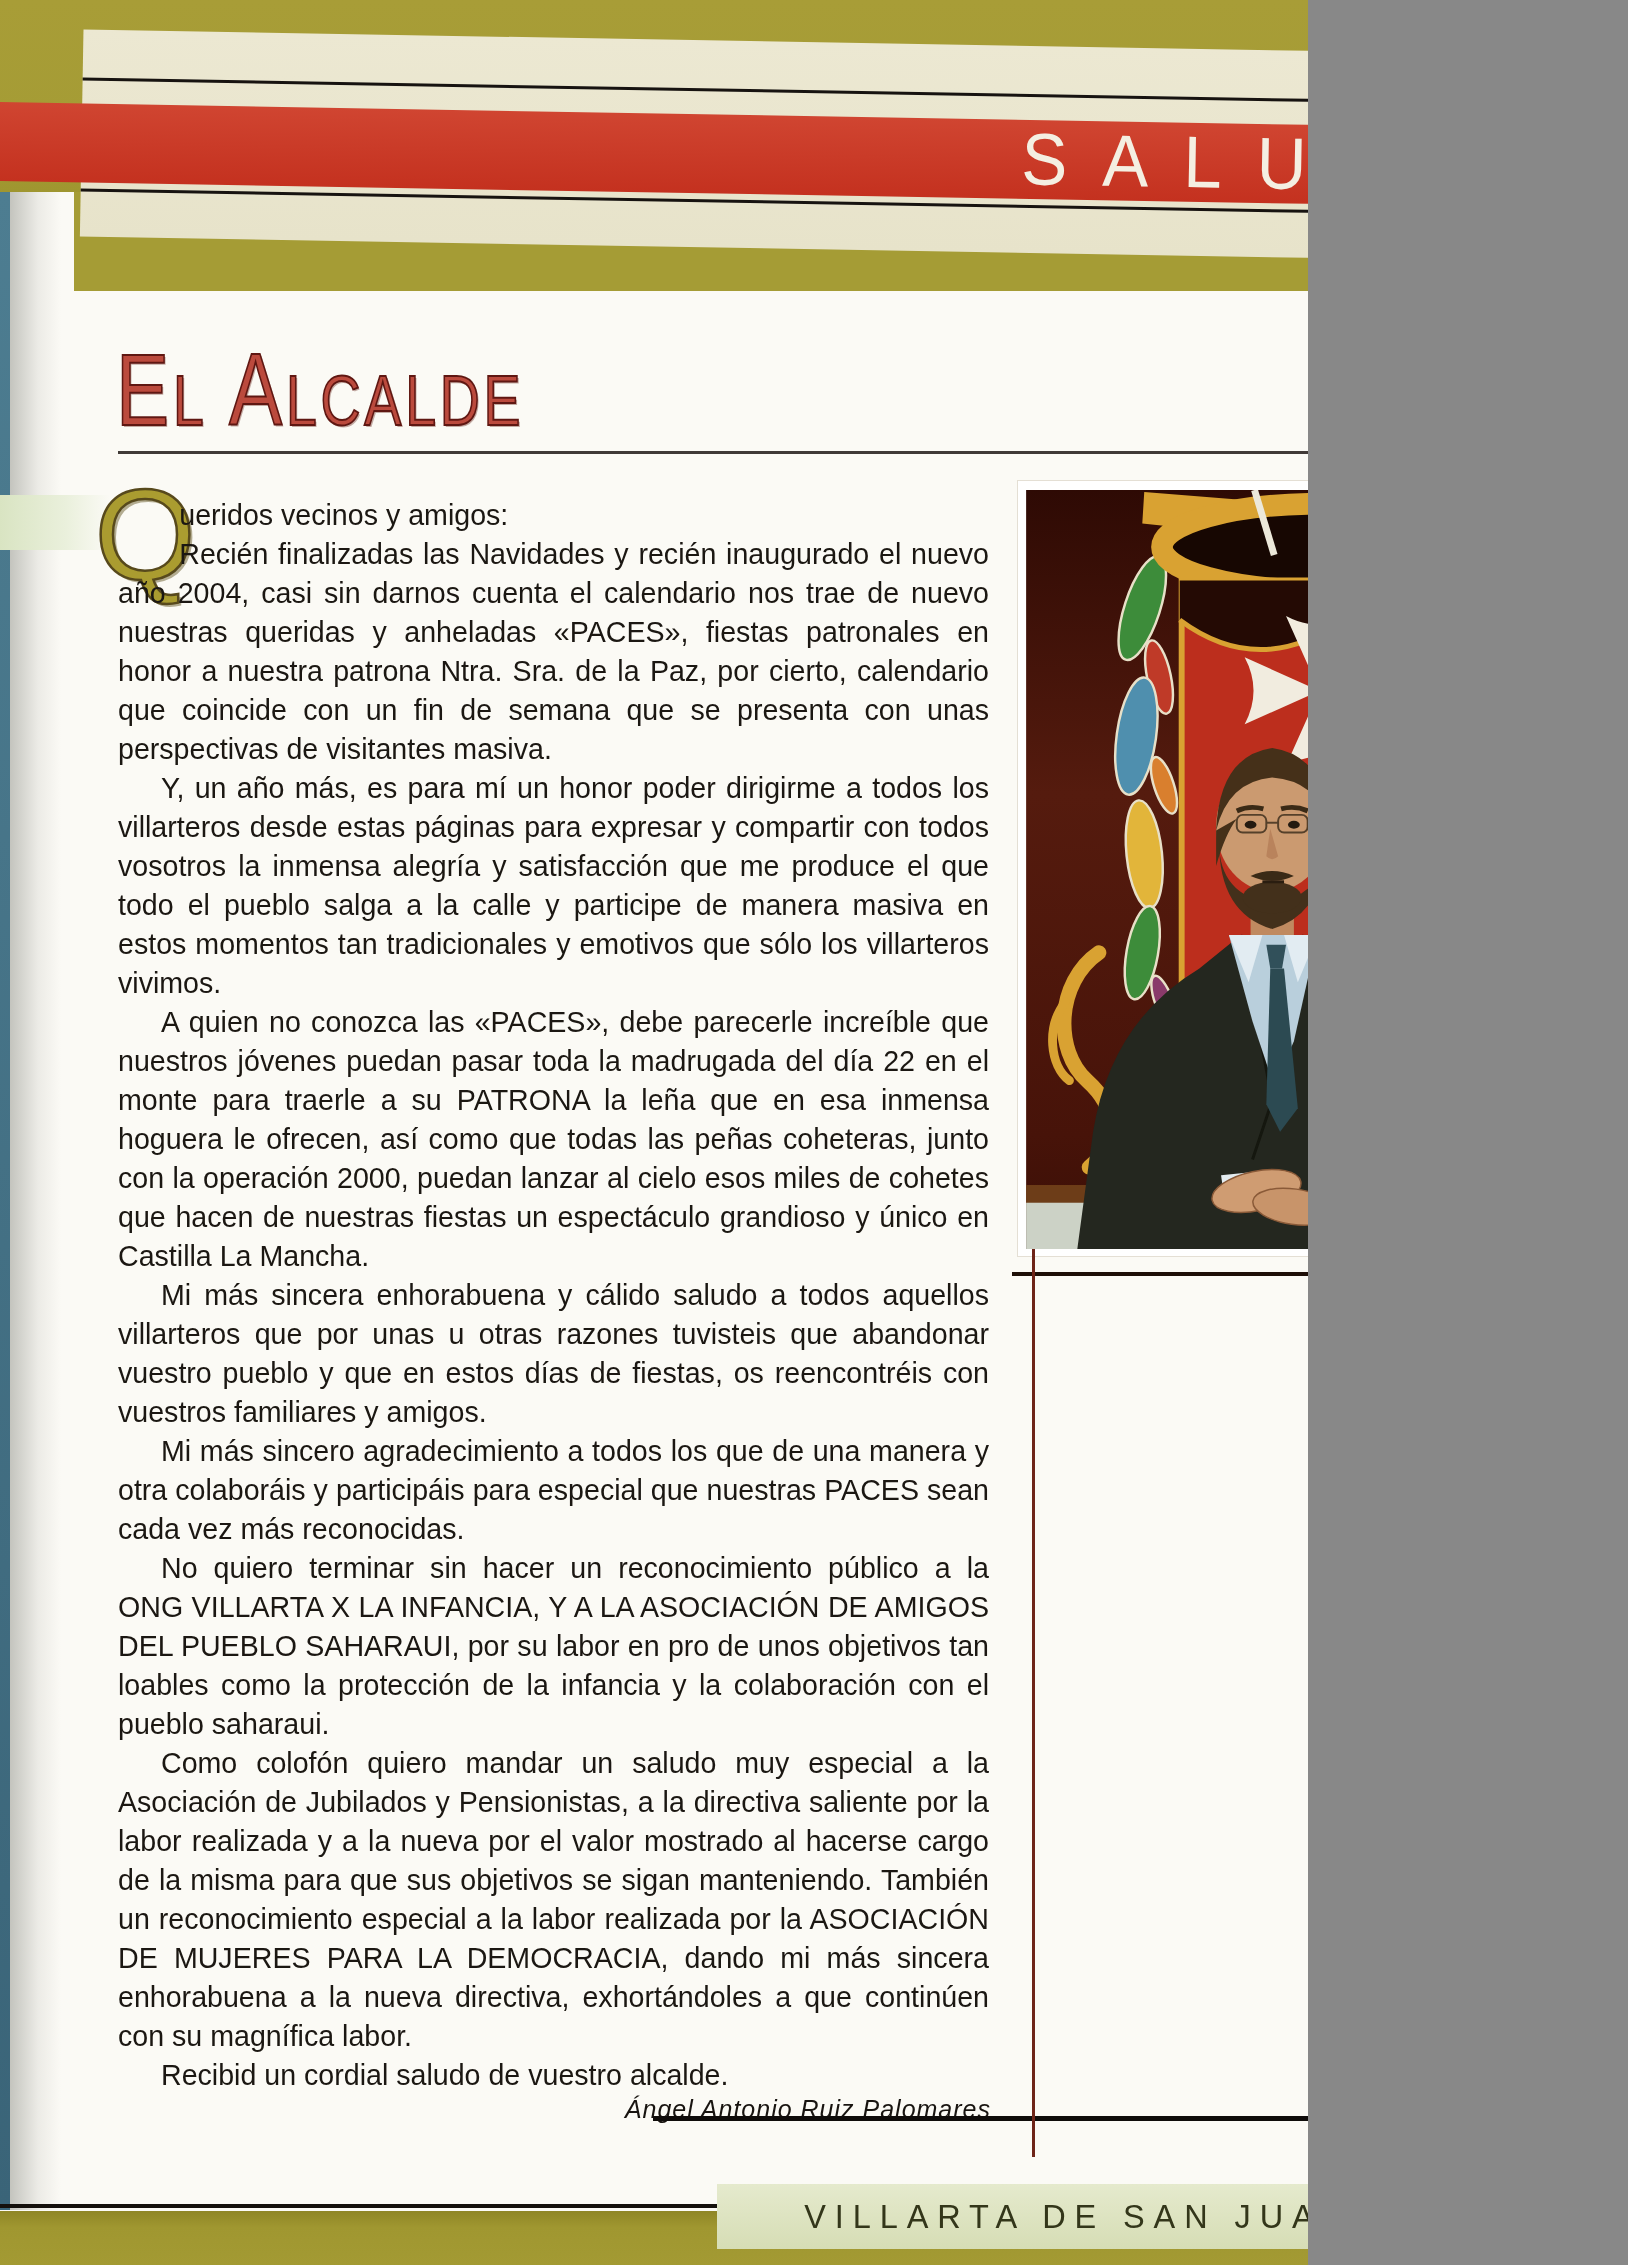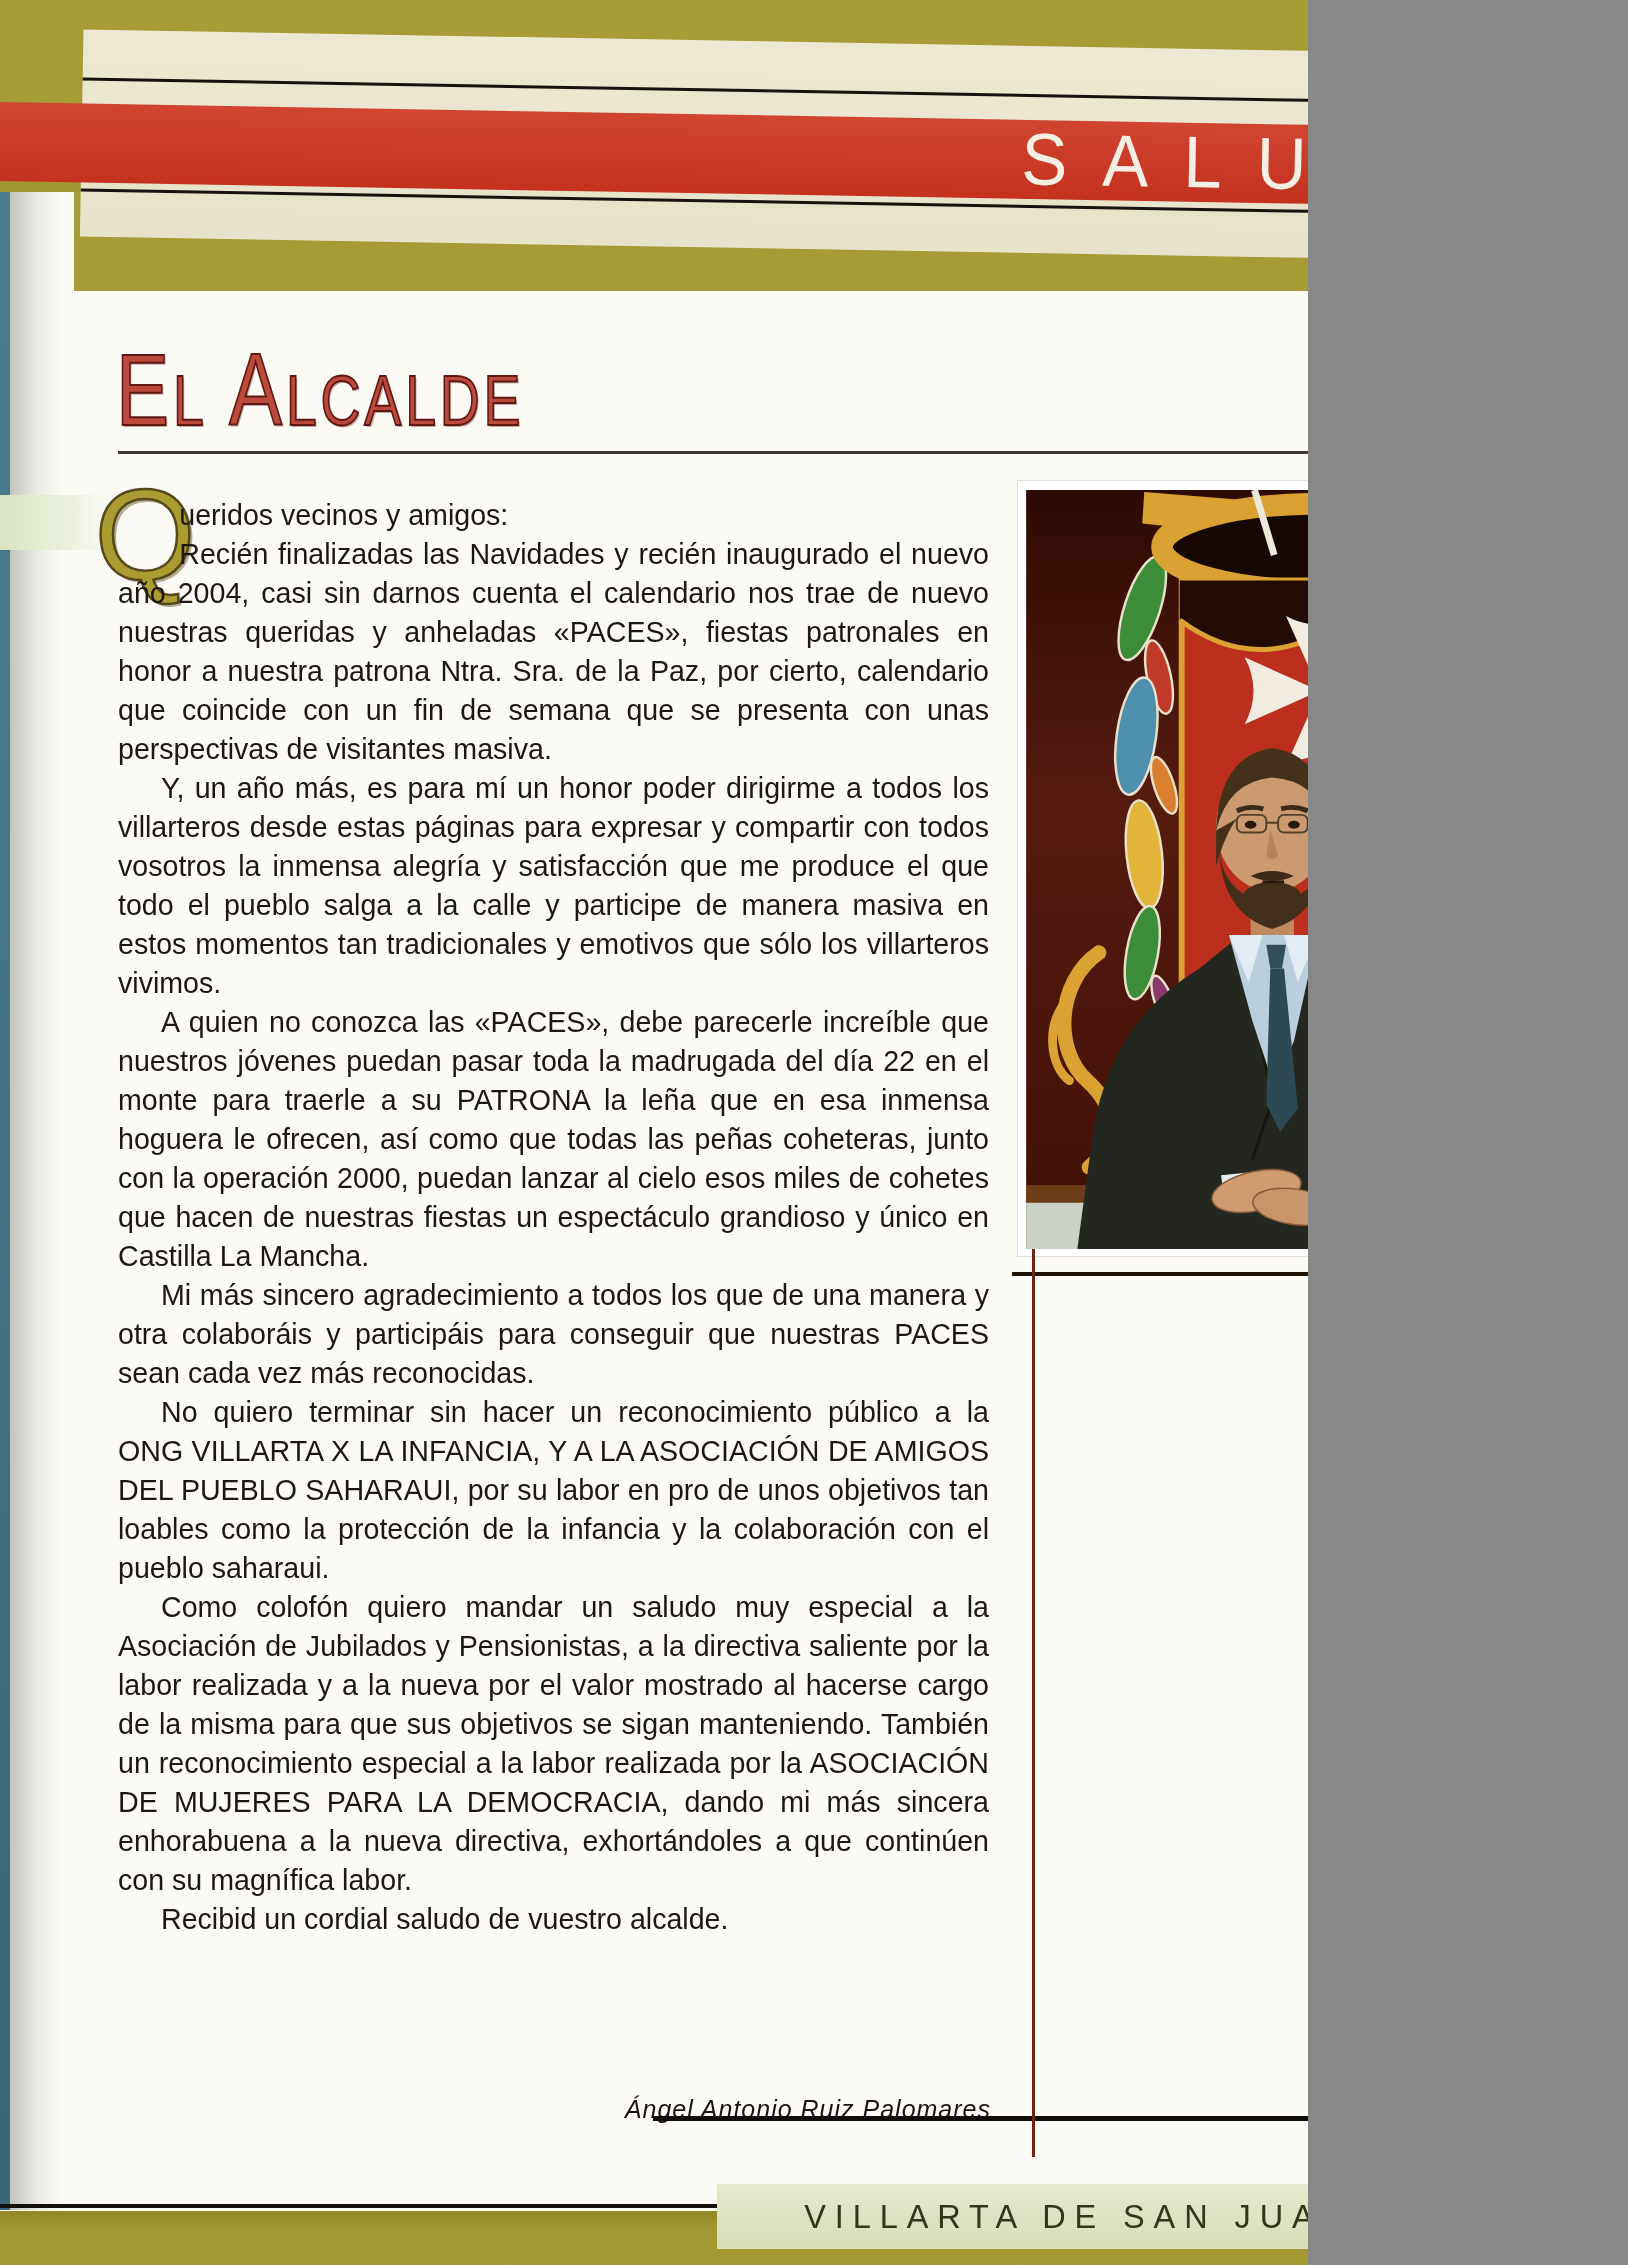--- a/index.html
+++ b/index.html
@@ -87,21 +87,22 @@
 
   <h1 class="article-title">El Alcalde</h1>
   <div class="title-rule"></div>
 
   <div class="highlight-bar"></div>
   <div class="article">
     <p class="salut"><span class="dropcap">Q</span><span>ueridos vecinos y amigos:</span></p>
     <p>Recién finalizadas las Navidades y recién inaugurado el nuevo año 2004, casi sin darnos cuenta el calendario nos trae de nuevo nuestras queridas y anheladas «PACES», fiestas patronales en honor a nuestra patrona Ntra. Sra. de la Paz, por cierto, calendario que coincide con un fin de semana que se presenta con unas perspectivas de visitantes masiva.</p>
     <p class="ind">Y, un año más, es para mí un honor poder dirigirme a todos los villarteros desde estas páginas para expresar y compartir con todos vosotros la inmensa alegría y satisfacción que me produce el que todo el pueblo salga a la calle y participe de manera masiva en estos momentos tan tradicionales y emotivos que sólo los villarteros vivimos.</p>
     <p class="ind">A quien no conozca las «PACES», debe parecerle increíble que nuestros jóvenes puedan pasar toda la madrugada del día 22 en el monte para traerle a su PATRONA la leña que en esa inmensa hoguera le ofrecen, así como que todas las peñas coheteras, junto con la operación 2000, puedan lanzar al cielo esos miles de cohetes que hacen de nuestras fiestas un espectáculo grandioso y único en Castilla La Mancha.</p>
-    <p class="ind">Mi más sincero agradecimiento a todos los que de una manera y otra colaboráis y participáis para conseguir que nuestras PACES sean cada vez más reconocidas.</p>
+    <p class="ind">Mi más sincera enhorabuena y cálido saludo a todos aquellos villarteros que por unas u otras razones tuvisteis que abandonar vuestro pueblo y que en estos días de fiestas, os reencontréis con vuestros familiares y amigos.</p>
+    <p class="ind">Mi más sincero agradecimiento a todos los que de una manera y otra colaboráis y participáis para especial que nuestras PACES sean cada vez más reconocidas.</p>
     <p class="ind">No quiero terminar sin hacer un reconocimiento público a la ONG VILLARTA X LA INFANCIA, Y A LA ASOCIACIÓN DE AMIGOS DEL PUEBLO SAHARAUI, por su labor en pro de unos objetivos tan loables como la protección de la infancia y la colaboración con el pueblo saharaui.</p>
     <p class="ind">Como colofón quiero mandar un saludo muy especial a la Asociación de Jubilados y Pensionistas, a la directiva saliente por la labor realizada y a la nueva por el valor mostrado al hacerse cargo de la misma para que sus objetivos se sigan manteniendo. También un reconocimiento especial a la labor realizada por la ASOCIACIÓN DE MUJERES PARA LA DEMOCRACIA, dando mi más sincera enhorabuena a la nueva directiva, exhortándoles a que continúen con su magnífica labor.</p>
     <p class="ind">Recibid un cordial saludo de vuestro alcalde.</p>
   </div>
   <div class="signature">Ángel Antonio Ruiz Palomares</div>
   <div class="signature-rule"></div>
 
   <div class="photo-frame">
     <svg width="522" height="759" viewBox="0 0 530 771">
       <defs>

